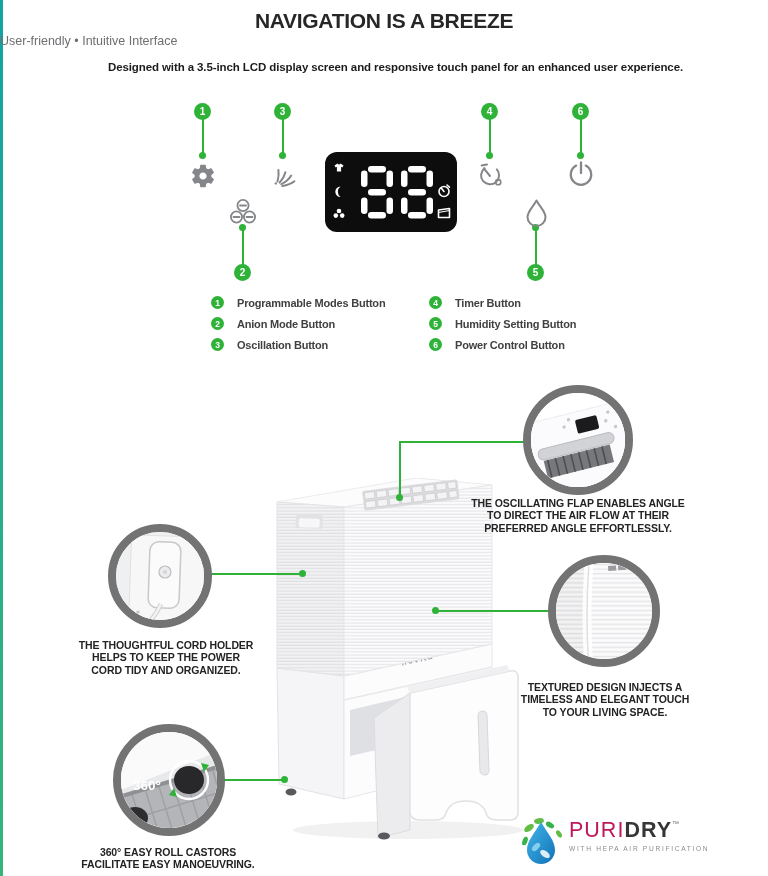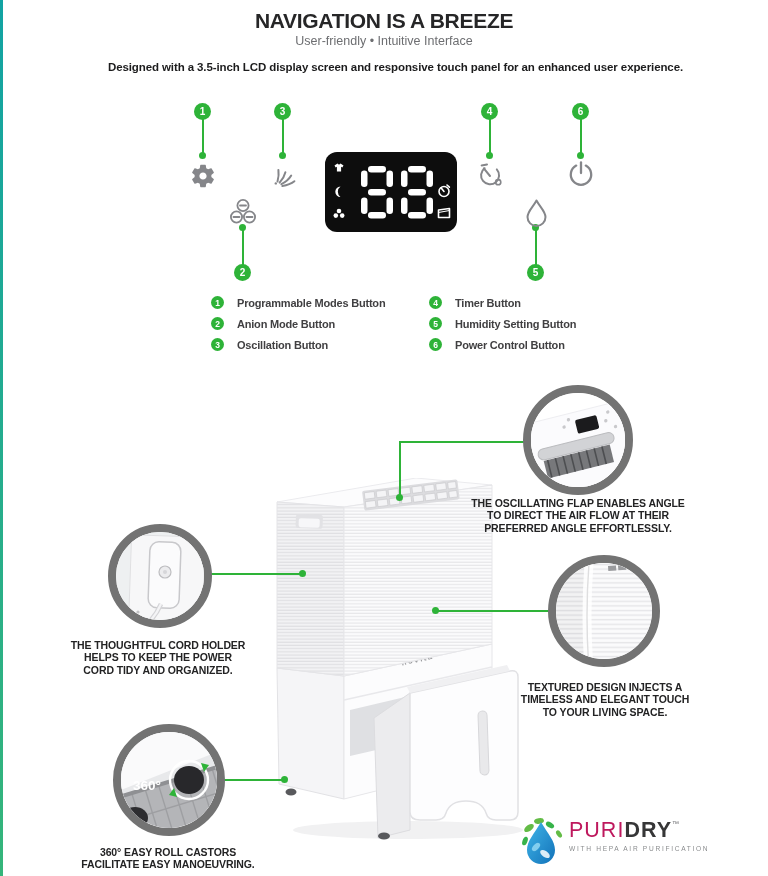--- a/index.html
+++ b/index.html
@@ -5,21 +5,21 @@
   html,body{margin:0;padding:0;background:#ffffff;}
   #page{
     position:relative;width:768px;height:876px;background:#ffffff;overflow:hidden;
     font-family:Liberation Sans, sans-serif;
   }
   .edge-bar{position:absolute;left:0;top:0;width:3px;height:876px;
     background:linear-gradient(#12a3a3,#35b57a);}
   
   .page-title{position:absolute;top:9px;left:0;right:0;text-align:center;
     font-size:21px;font-weight:800;color:#262627;letter-spacing:-0.3px;}
-  .page-subtitle{position:absolute;top:34px;left:0;right:0;text-align:center;
+  .page-subtitle{position:absolute;top:34px;left:0;right:0;text-align:left;
     font-size:12.5px;color:#6d6e71;}
   .page-desc{position:absolute;top:61px;left:0;right:0;text-align:center;
     font-size:11.5px;font-weight:700;color:#1c1c1d;letter-spacing:-0.1px;padding-left:23px;}
   
   .numbadge{position:absolute;width:17px;height:17px;border-radius:50%;
     background:#2eb338;color:#fff;font-size:10px;font-weight:700;
     display:flex;align-items:center;justify-content:center;}
   .cline{position:absolute;background:#2eb338;}
   .cdot{position:absolute;width:7px;height:7px;border-radius:50%;background:#2eb338;}
   .icon{position:absolute;}
@@ -297,21 +297,21 @@
       <rect x="14" y="4" width="74" height="92" fill="#f7f7f8" stroke="#e0e0e2" transform="rotate(2 51 50)"></rect>
       <rect x="33" y="10" width="31" height="66" rx="9" fill="#fbfbfc" stroke="#c8c8cb" stroke-width="1.5" transform="rotate(2 48 43)"></rect>
       <circle cx="49" cy="40" r="6" fill="#ececee" stroke="#bdbdc0" stroke-width="1.2"></circle>
       <circle cx="49" cy="40" r="2" fill="#d6d6d9"></circle>
       <path d="M45,72 Q39,86 26,97" stroke="#d4d4d7" stroke-width="4.5" fill="none"></path>
       <path d="M45,72 Q39,86 26,97" stroke="#f4f4f6" stroke-width="2.2" fill="none"></path>
       <circle cx="22" cy="80" r="1.6" fill="#c2c2c5"></circle>
       <circle cx="77" cy="82" r="1.6" fill="#c2c2c5"></circle>
     </svg>
   </div>
-  <div class="caption" style="left:38px;top:639px;width:240px">
+  <div class="caption" style="left:46px;top:639px;width:240px">
     <div>THE THOUGHTFUL CORD HOLDER</div>
     <div>HELPS TO KEEP THE POWER</div>
     <div>CORD TIDY AND ORGANIZED.</div>
   </div>
 
   <div class="feat-circle" style="left:548px;top:555px;width:112px;height:112px">
     <svg width="106" height="106" viewBox="0 0 106 106">
       <defs>
         <pattern id="texBig" width="6" height="4.6" patternUnits="userSpaceOnUse">
           <rect width="6" height="4.6" fill="#fbfbfc"></rect>

